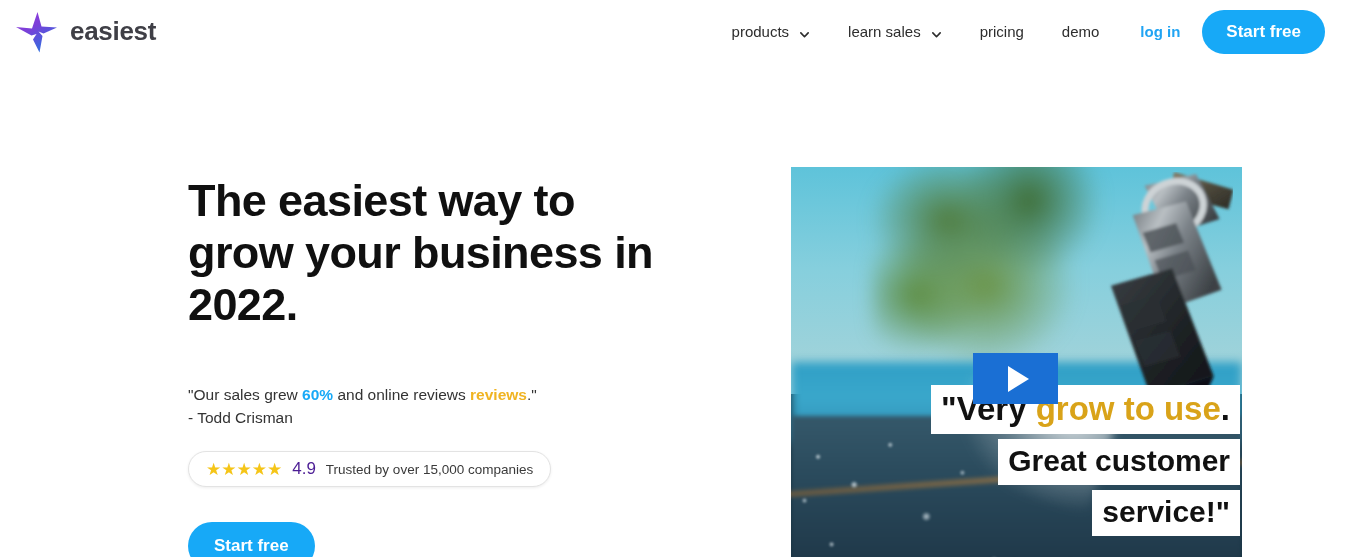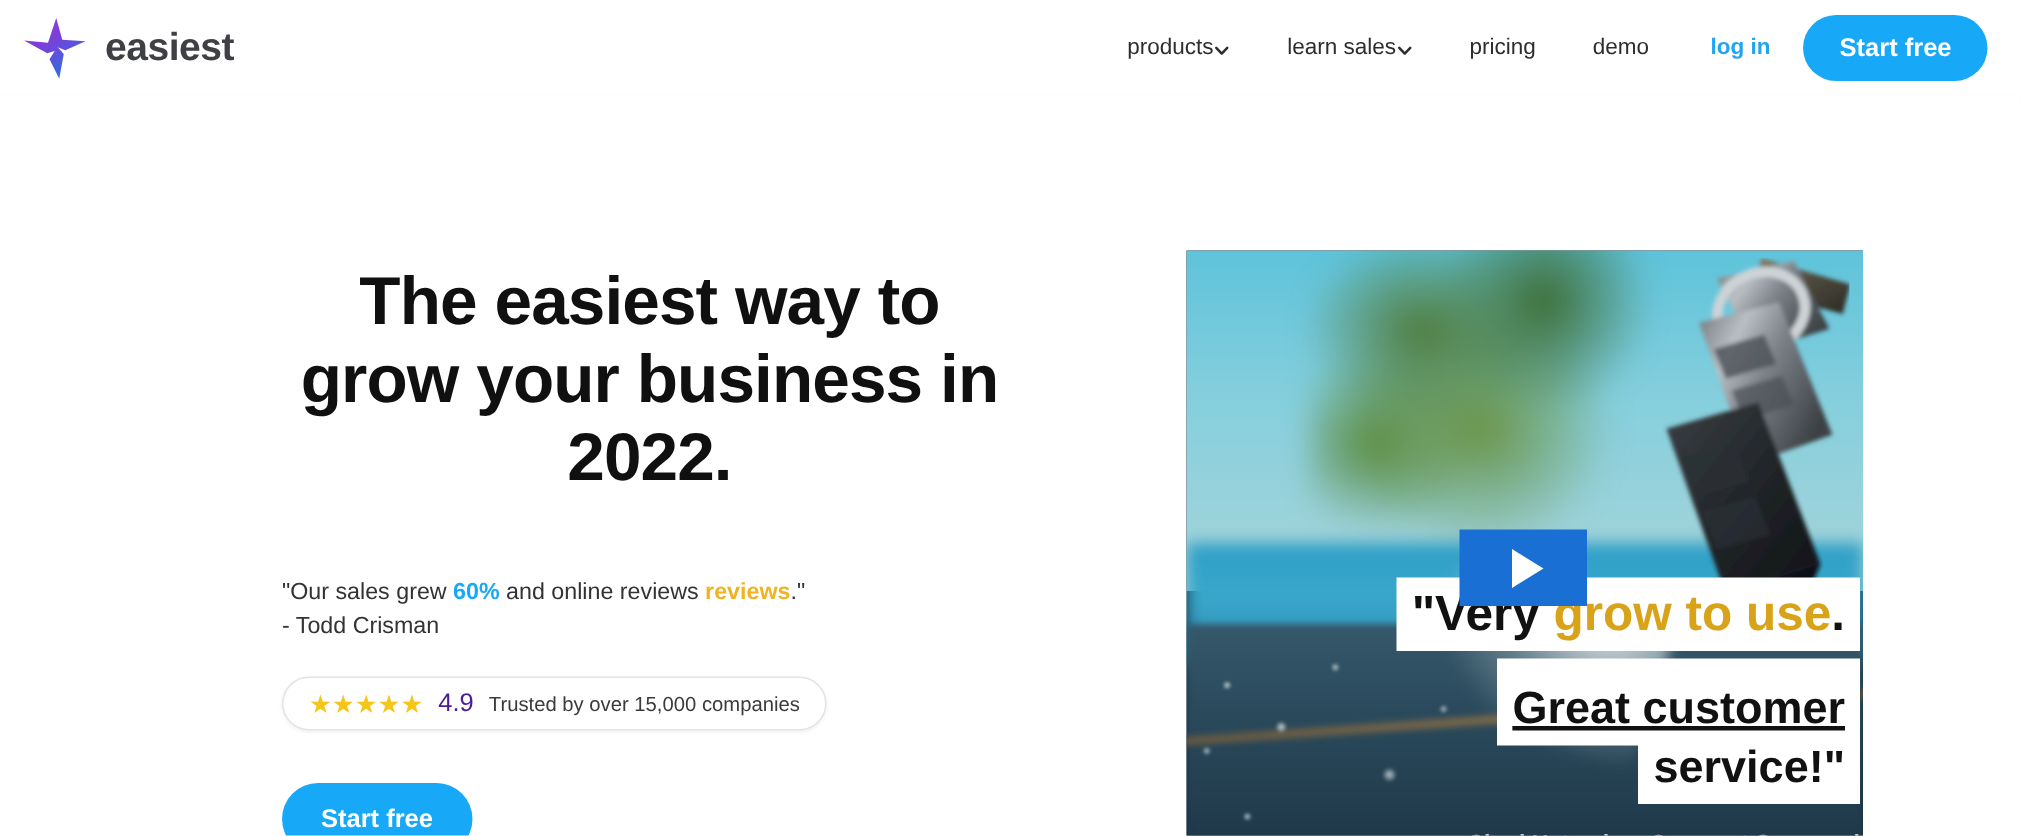--- a/index.html
+++ b/index.html
@@ -56,21 +56,21 @@
     display: flex;
     align-items: center;
     margin-right: 22px;
   }
   .nav-item {
     font-size: 15px;
     color: #2d2d2d;
     padding: 0 19px;
     display: flex;
     align-items: center;
-    gap: 0;
+    gap: 10px;
     cursor: pointer;
     white-space: nowrap;
   }
   .caret {
     display: inline-block;
     width: 11px;
     height: 11px;
   }
   .nav-login {
     font-size: 15px;
@@ -108,21 +108,20 @@
     width: 560px;
   }
   .headline {
     font-size: 45px;
     line-height: 52px;
     font-weight: bold;
     color: #101010;
     letter-spacing: -0.6px;
     margin: 0;
     max-width: 490px;
-    text-align: center;
   }
   .quote-block {
     margin-top: 52px;
     font-size: 15.5px;
     line-height: 23px;
     color: #333333;
   }
   .hl-blue { color: #17a9f7; font-weight: bold; }
   .hl-gold { color: #f0b422; font-weight: bold; }
 
@@ -273,21 +272,21 @@
     position: absolute;
     right: 2px;
     z-index: 4;
     font-weight: bold;
     color: #111111;
     background: #ffffff;
     line-height: 1;
     white-space: nowrap;
   }
   .cap1 { top: 218px; font-size: 33px; padding: 7px 10px 9px 10px; }
-  .cap2 { top: 272px; font-size: 30px; padding: 19px 10px 9px 10px; text-decoration: underline; }
+  .cap2 { top: 272px; font-size: 30px; padding: 7px 10px 9px 10px; }
   .cap3 { top: 323px; font-size: 30px; padding: 7px 10px 9px 10px; }
   .cap-gold { color: #d9a319; }
 
   .attribution {
     position: absolute;
     right: 2px;
     top: 385px;
     width: 330px;
     text-align: right;
     color: #ffffff;

